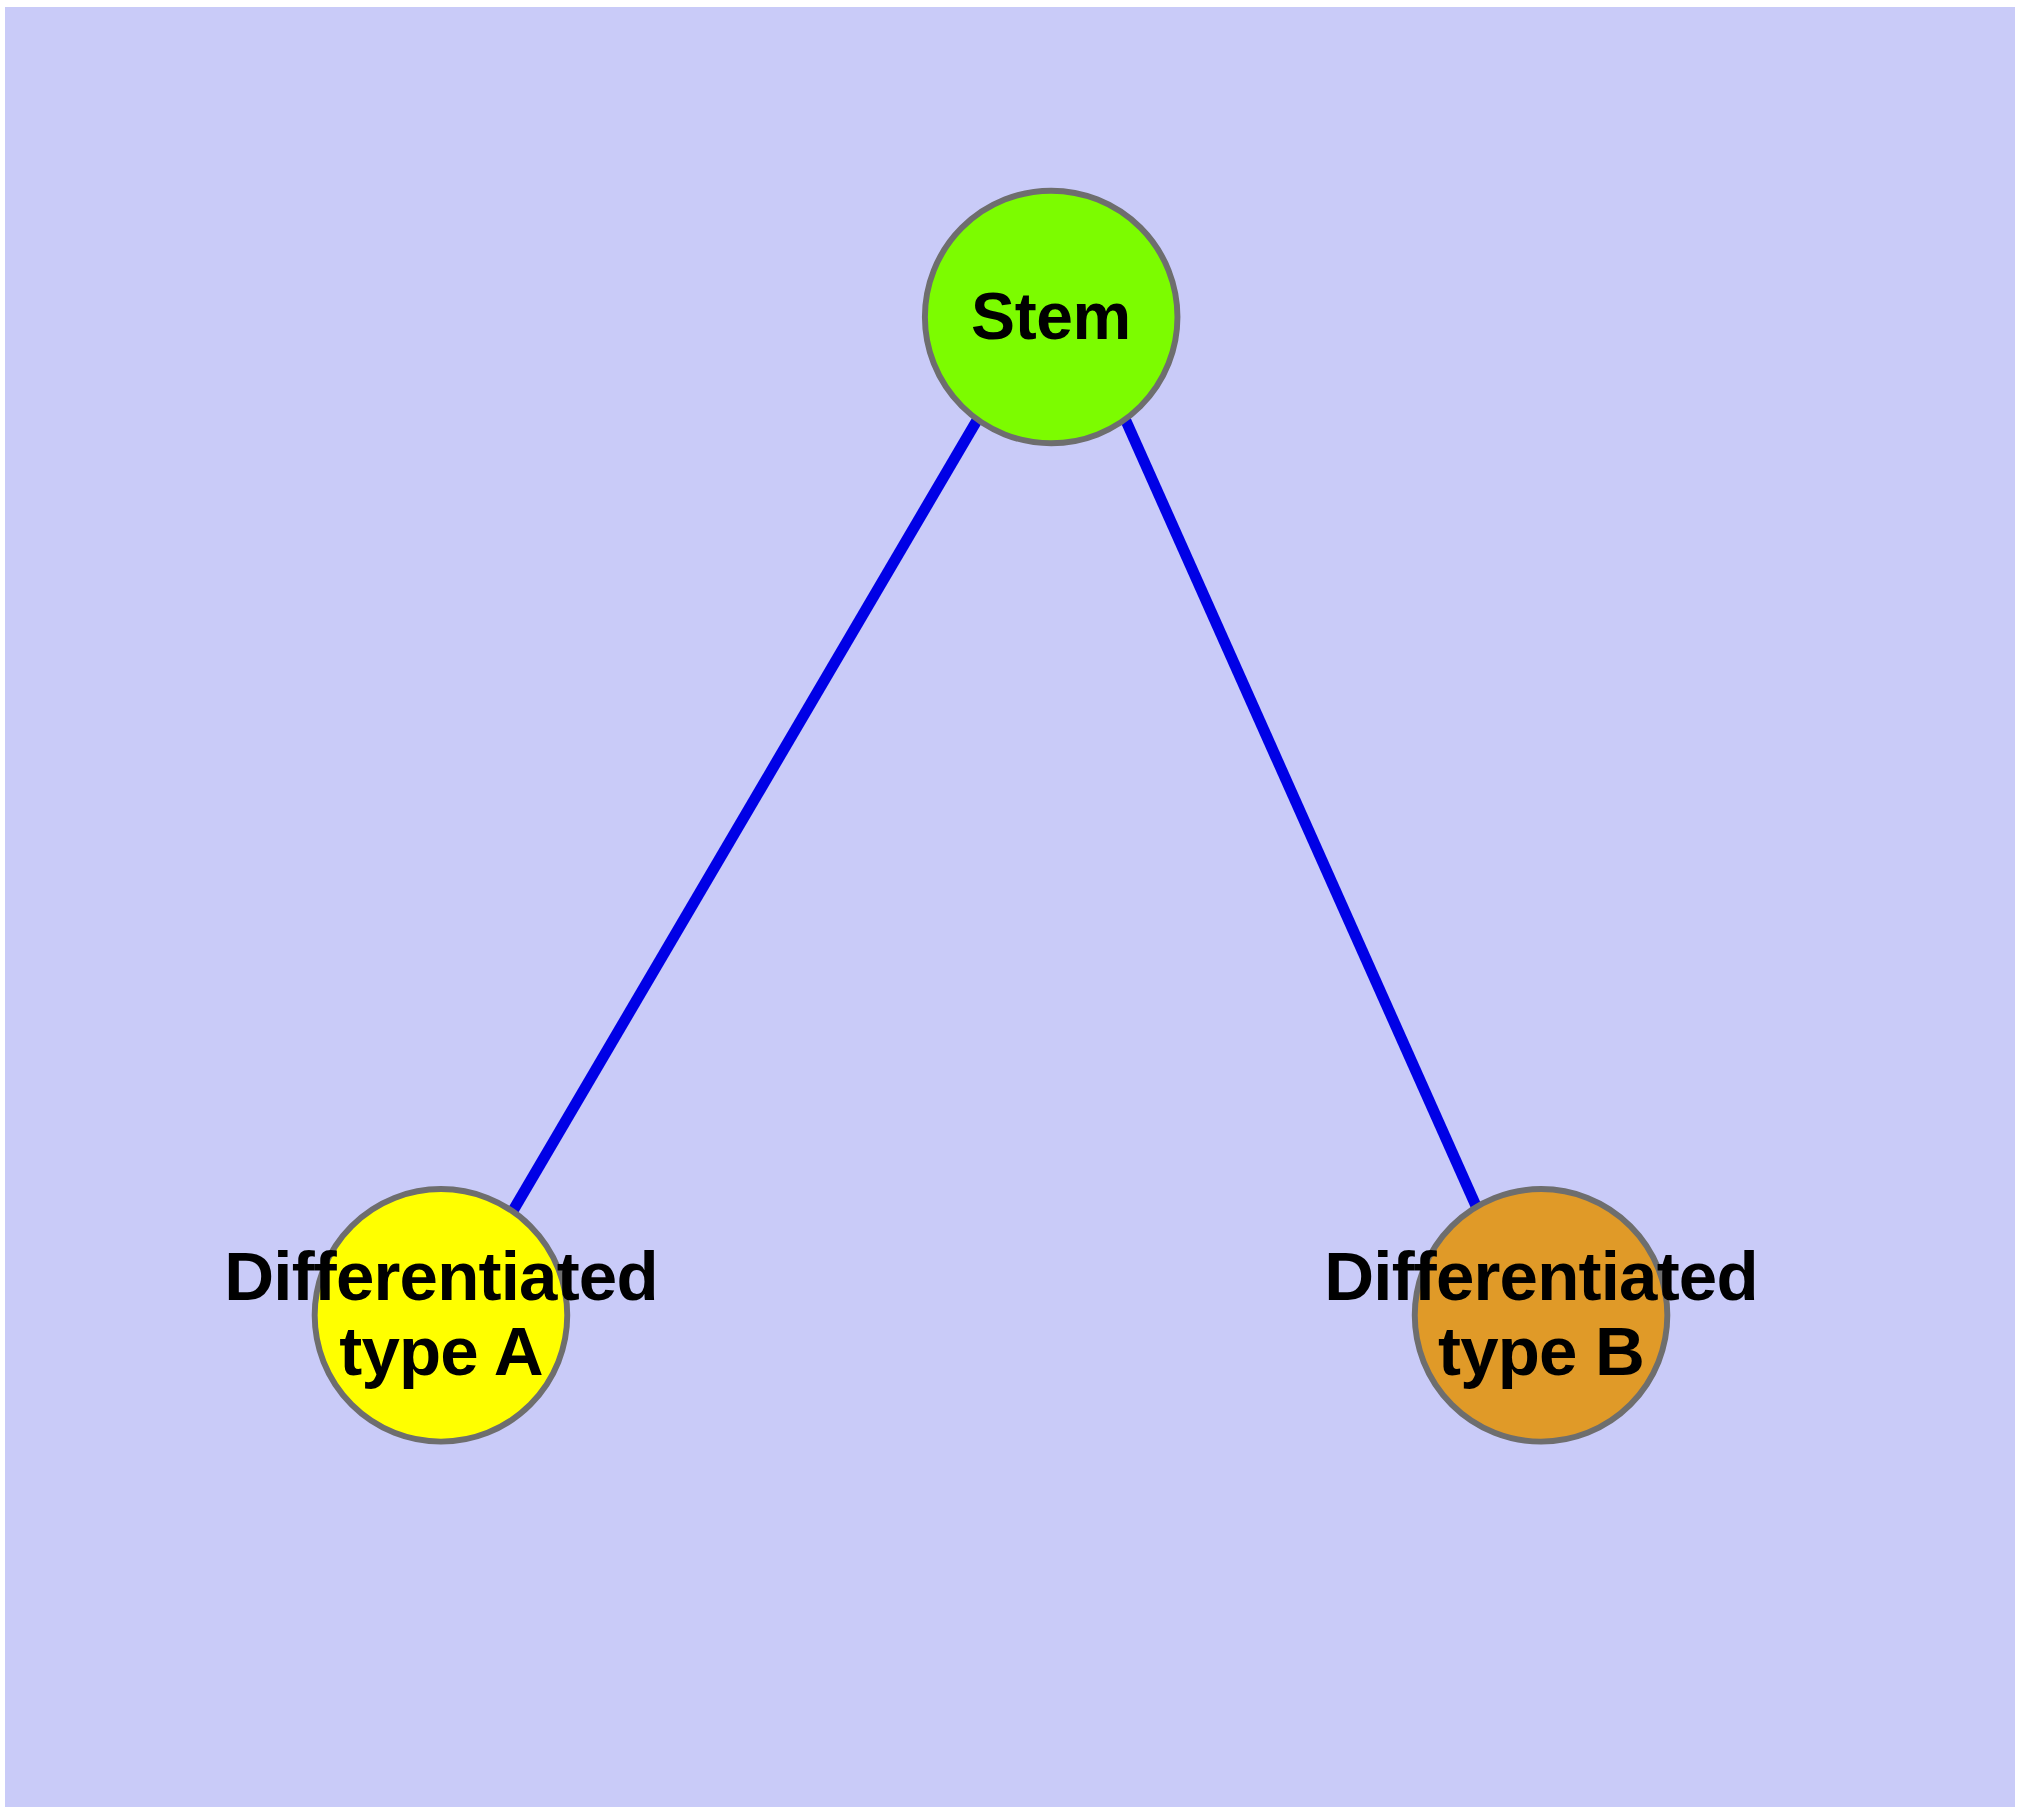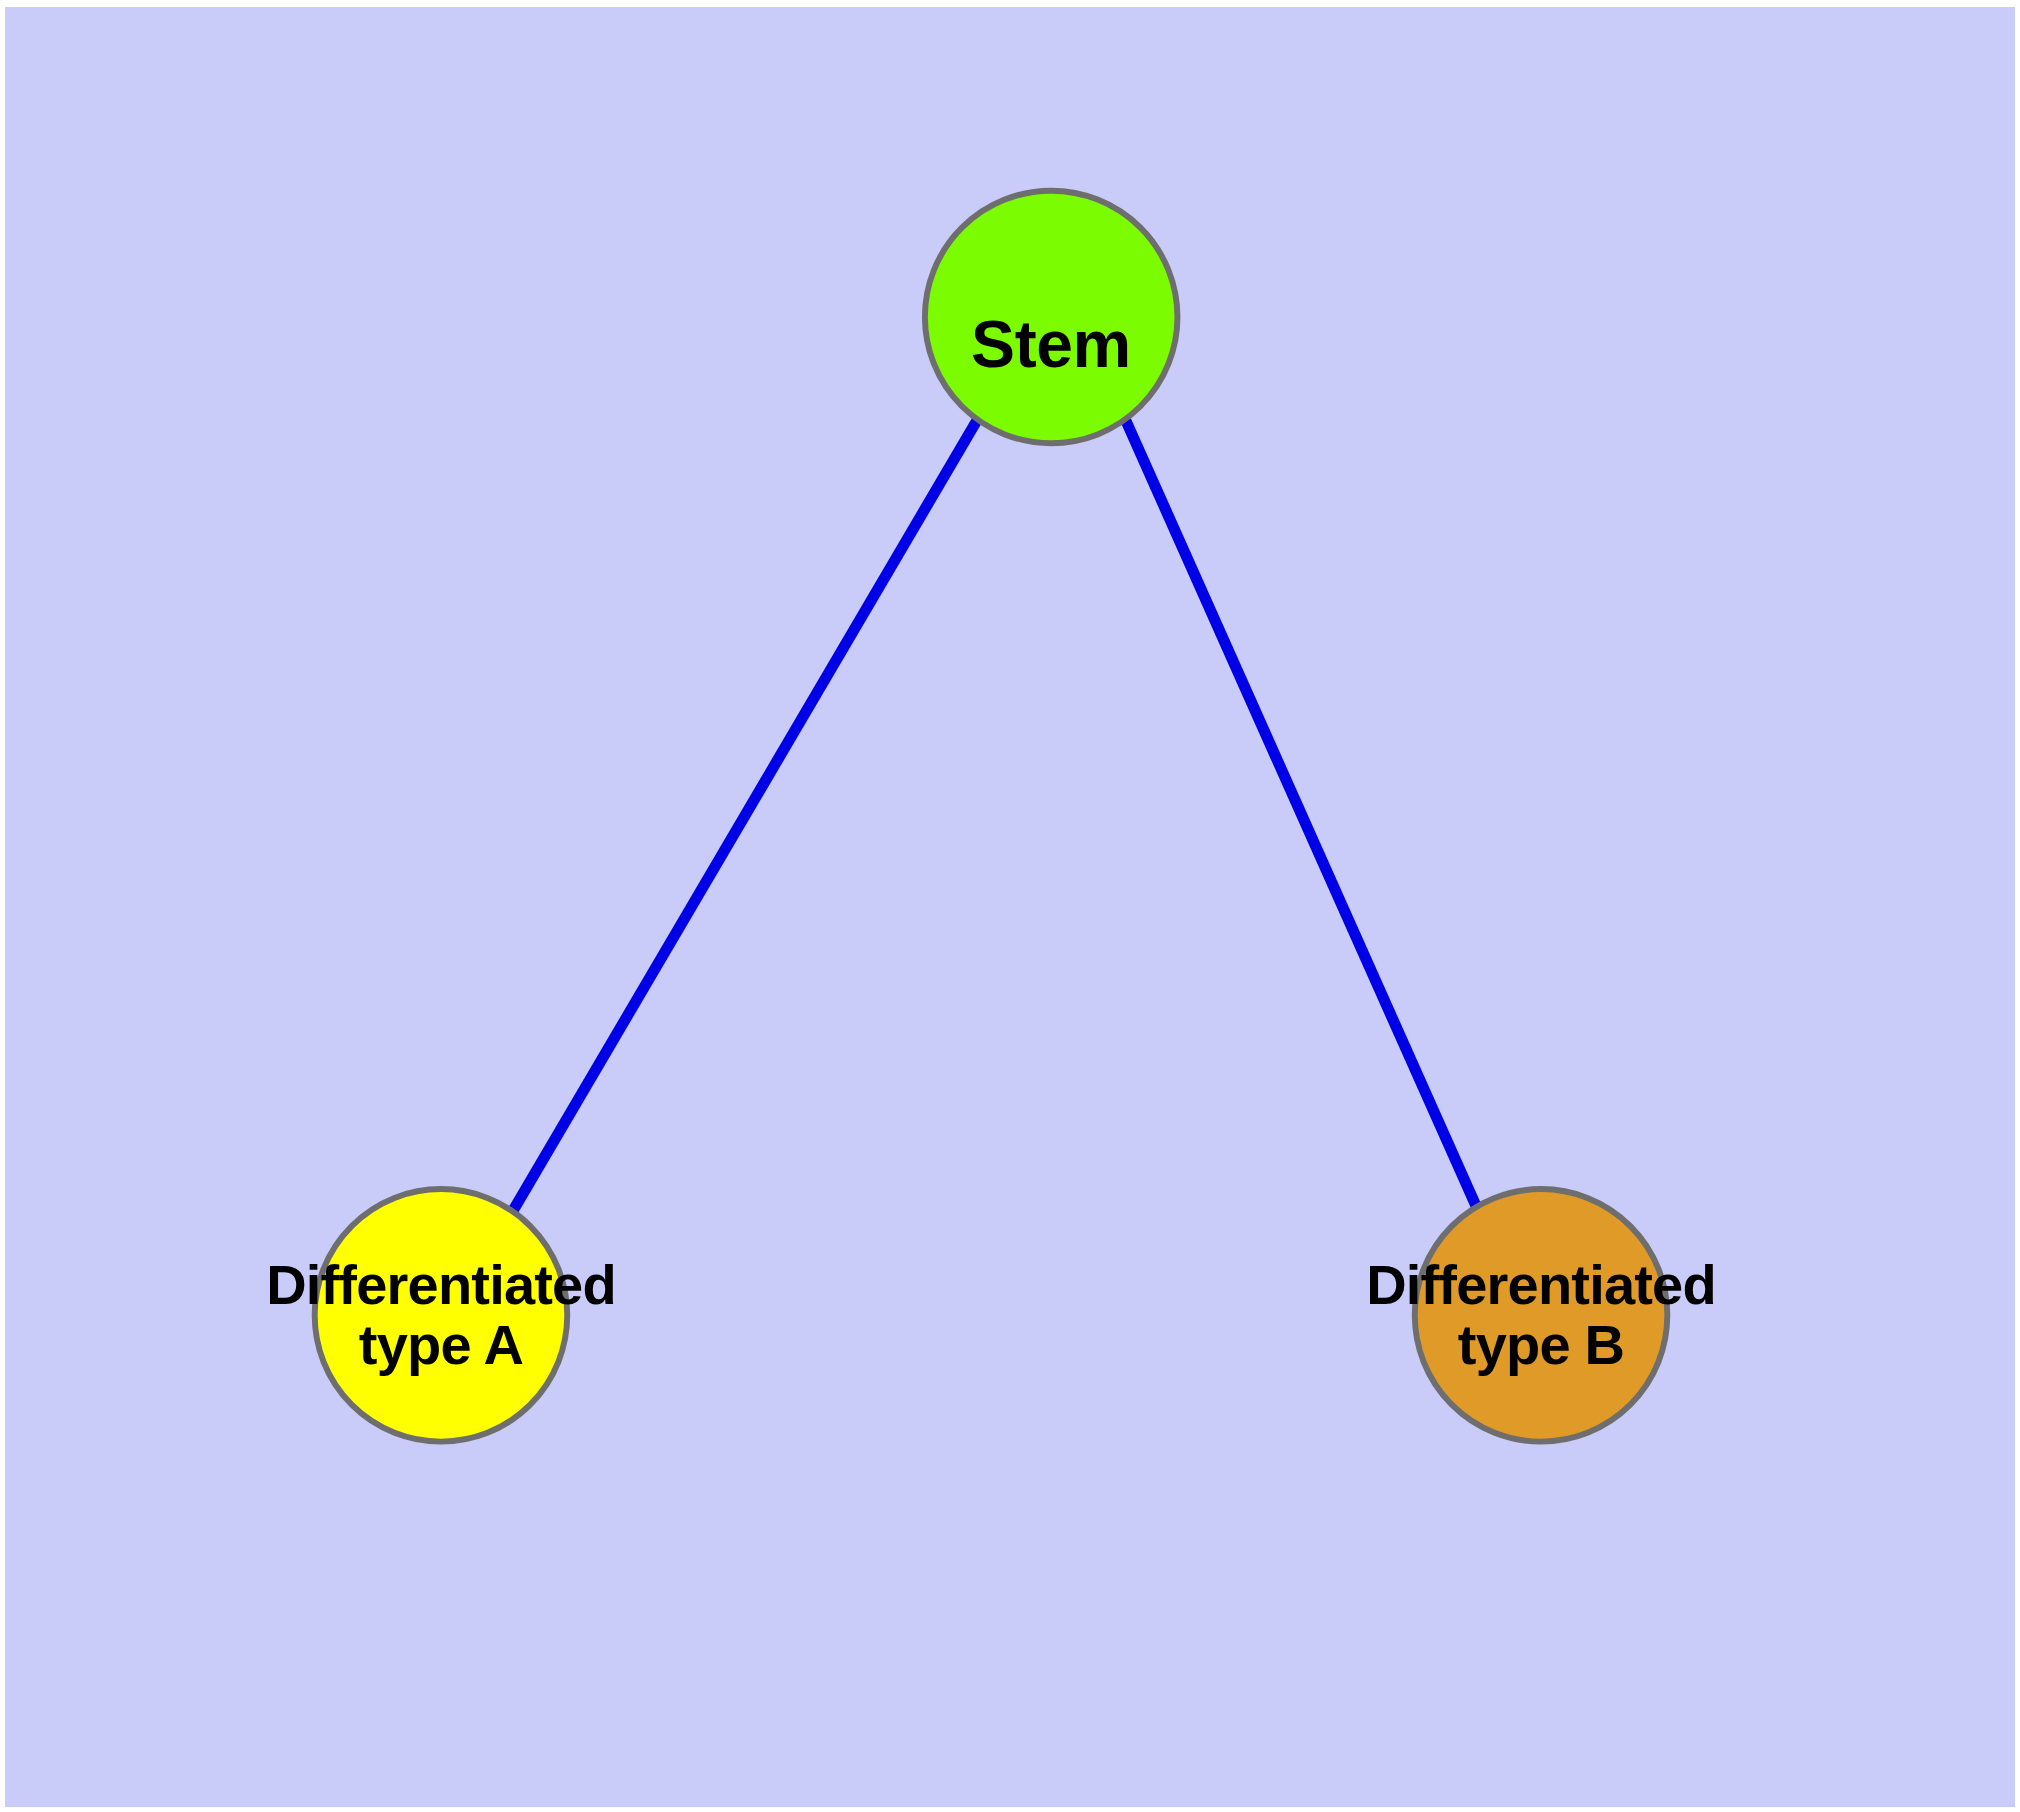--- a/index.html
+++ b/index.html
@@ -35,22 +35,22 @@
   .node-label {
     position: absolute;
     text-align: center;
     color: #000000;
     font-weight: bold;
     white-space: pre;
     line-height: 1.08;
     pointer-events: none;
     transform: translate(-50%, -50%);
   }
-  .label-stem   { font-size: 66px; letter-spacing: -0.4px; margin-top: 28px; }
-  .label-branch { font-size: 56px; letter-spacing: -0.8px; }
+  .label-stem   { font-size: 66px; letter-spacing: -0.4px; }
+  .label-branch { font-size: 69px; letter-spacing: -0.8px; }
 </style>
 </head>
 <body>
 
 <div id="canvas">
 
   <div id="plot-area"></div>
 
   <svg id="graph-svg" viewBox="0 0 2384 2138">
     <g>

